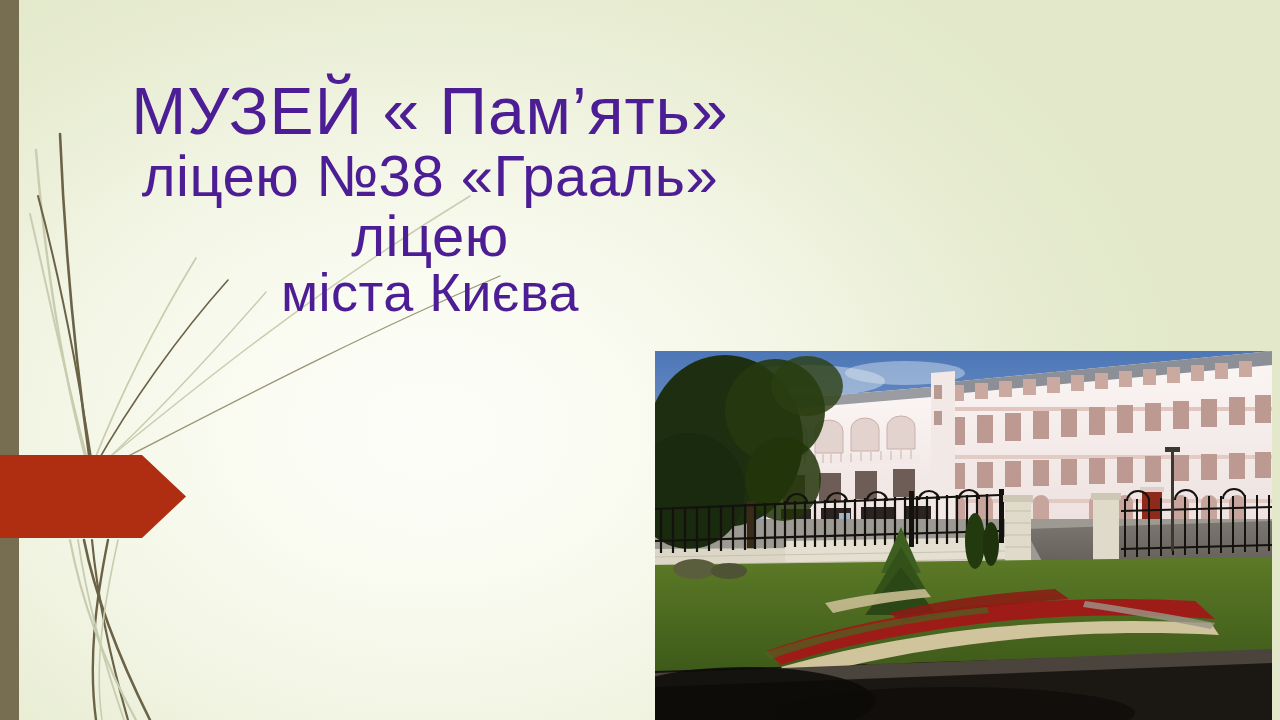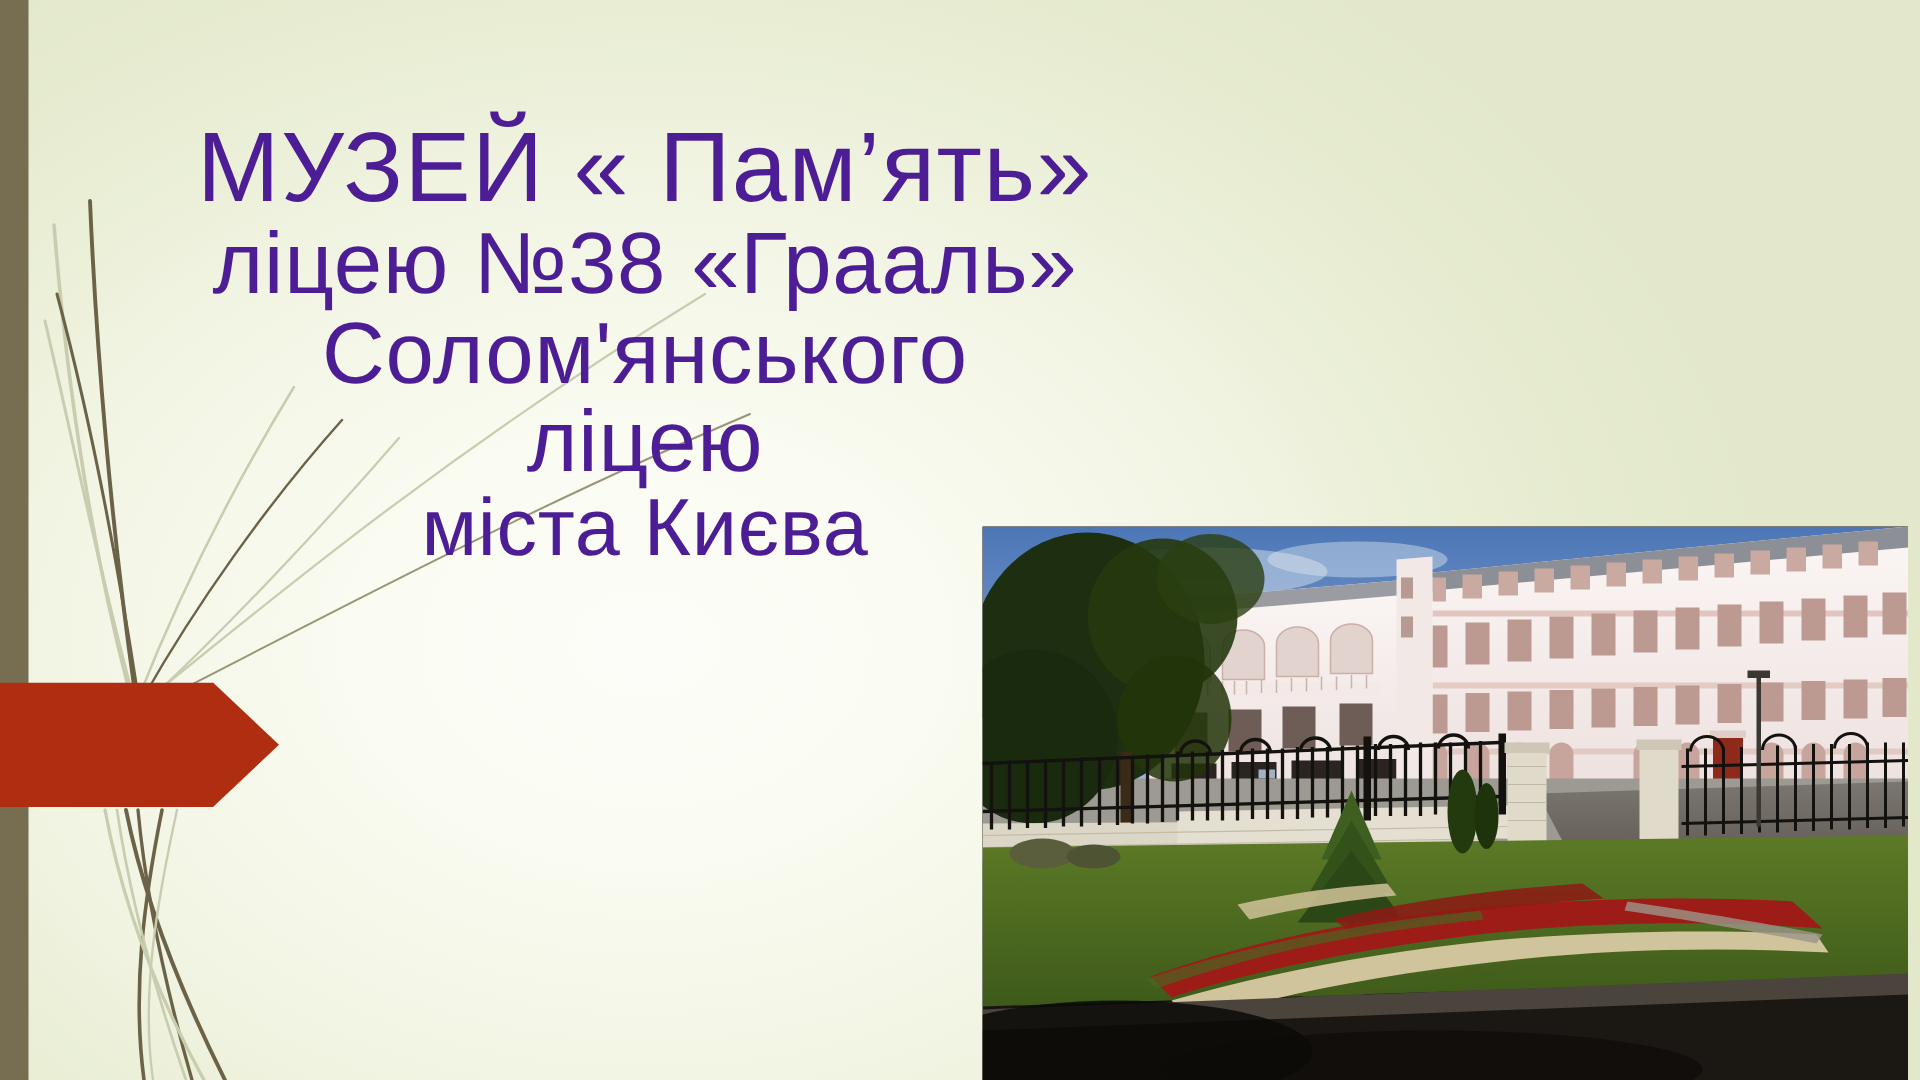--- a/index.html
+++ b/index.html
@@ -139,21 +139,20 @@
     </g>
   </svg>
 
   <svg class="accent-arrow" viewBox="0 0 186 83">
     <polygon points="0,0 142,0 186,41.5 142,83 0,83" fill="#AF2E12"></polygon>
   </svg>
 
   <div class="title-block">
     <span class="tline line1">МУЗЕЙ « Пам’ять»</span>
     <span class="tline line2">ліцею №38 «Грааль»</span>
-    <span class="tline line3">Солом'янського</span>
     <span class="tline line4">ліцею</span>
     <span class="tline line5">міста Києва</span>
   </div>
 
   <div class="photo">
     <svg viewBox="0 0 617 369" width="617" height="369">
       <defs>
         <linearGradient id="skyGrad" x1="0" y1="0" x2="0" y2="1">
           <stop offset="0%" stop-color="#4C76B6"></stop>
           <stop offset="55%" stop-color="#7A9BCD"></stop>

